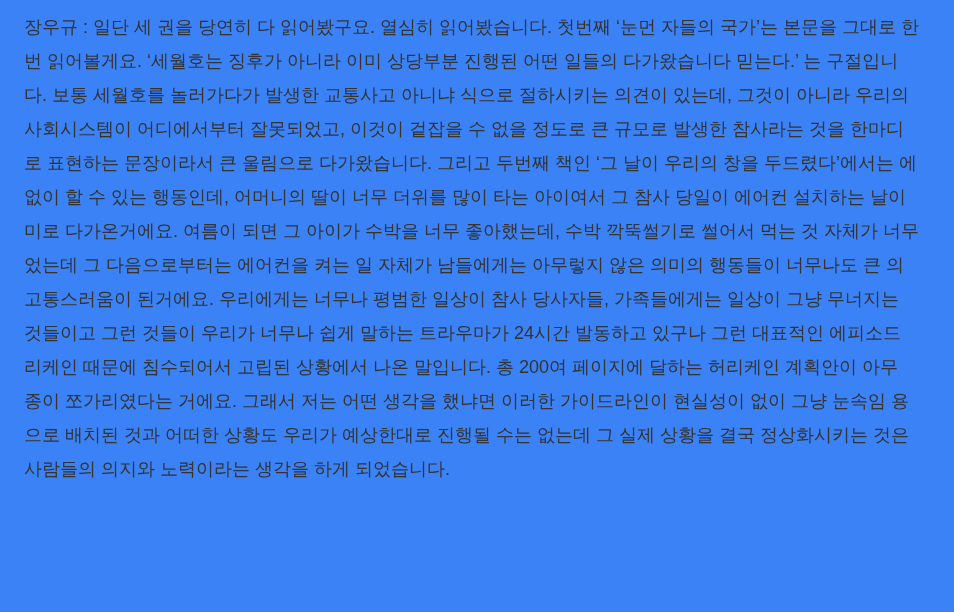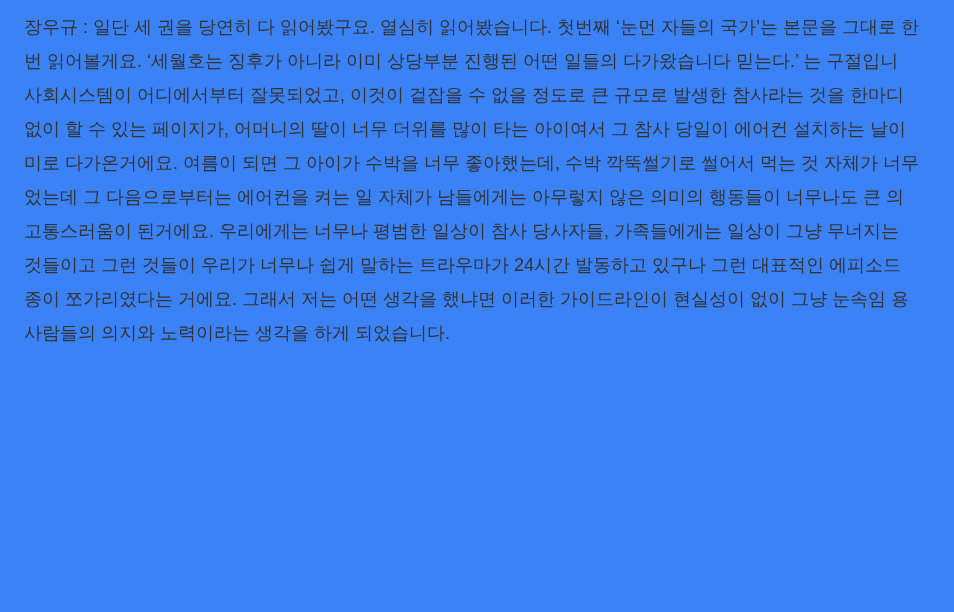--- a/index.html
+++ b/index.html
@@ -31,22 +31,26 @@
     overflow: hidden;
   }
 </style>
 </head>
 <body>
 
 <div class="page">
   <div class="transcript">
     <div class="text-line">장우규 : 일단 세 권을 당연히 다 읽어봤구요. 열심히 읽어봤습니다. 첫번째 ‘눈먼 자들의 국가’는 본문을 그대로 한</div>
     <div class="text-line">번 읽어볼게요. ‘세월호는 징후가 아니라 이미 상당부분 진행된 어떤 일들의 다가왔습니다 믿는다.’ 는 구절입니</div>
+    <div class="text-line">다. 보통 세월호를 놀러가다가 발생한 교통사고 아니냐 식으로 절하시키는 의견이 있는데, 그것이 아니라 우리의</div>
     <div class="text-line">사회시스템이 어디에서부터 잘못되었고, 이것이 겉잡을 수 없을 정도로 큰 규모로 발생한 참사라는 것을 한마디</div>
-    <div class="text-line">없이 할 수 있는 페이지가, 어머니의 딸이 너무 더위를 많이 타는 아이여서 그 참사 당일이 에어컨 설치하는 날이</div>
+    <div class="text-line">로 표현하는 문장이라서 큰 울림으로 다가왔습니다. 그리고 두번째 책인 ‘그 날이 우리의 창을 두드렸다’에서는 에</div>
+    <div class="text-line">없이 할 수 있는 행동인데, 어머니의 딸이 너무 더위를 많이 타는 아이여서 그 참사 당일이 에어컨 설치하는 날이</div>
     <div class="text-line">미로 다가온거에요. 여름이 되면 그 아이가 수박을 너무 좋아했는데, 수박 깍뚝썰기로 썰어서 먹는 것 자체가 너무</div>
     <div class="text-line">었는데 그 다음으로부터는 에어컨을 켜는 일 자체가 남들에게는 아무렇지 않은 의미의 행동들이 너무나도 큰 의</div>
     <div class="text-line">고통스러움이 된거에요. 우리에게는 너무나 평범한 일상이 참사 당사자들, 가족들에게는 일상이 그냥 무너지는</div>
     <div class="text-line">것들이고 그런 것들이 우리가 너무나 쉽게 말하는 트라우마가 24시간 발동하고 있구나 그런 대표적인 에피소드</div>
+    <div class="text-line">리케인 때문에 침수되어서 고립된 상황에서 나온 말입니다. 총 200여 페이지에 달하는 허리케인 계획안이 아무</div>
     <div class="text-line">종이 쪼가리였다는 거에요. 그래서 저는 어떤 생각을 했냐면 이러한 가이드라인이 현실성이 없이 그냥 눈속임 용</div>
+    <div class="text-line">으로 배치된 것과 어떠한 상황도 우리가 예상한대로 진행될 수는 없는데 그 실제 상황을 결국 정상화시키는 것은</div>
     <div class="text-line">사람들의 의지와 노력이라는 생각을 하게 되었습니다.</div>
   </div>
 </div>
 
 </body></html>

